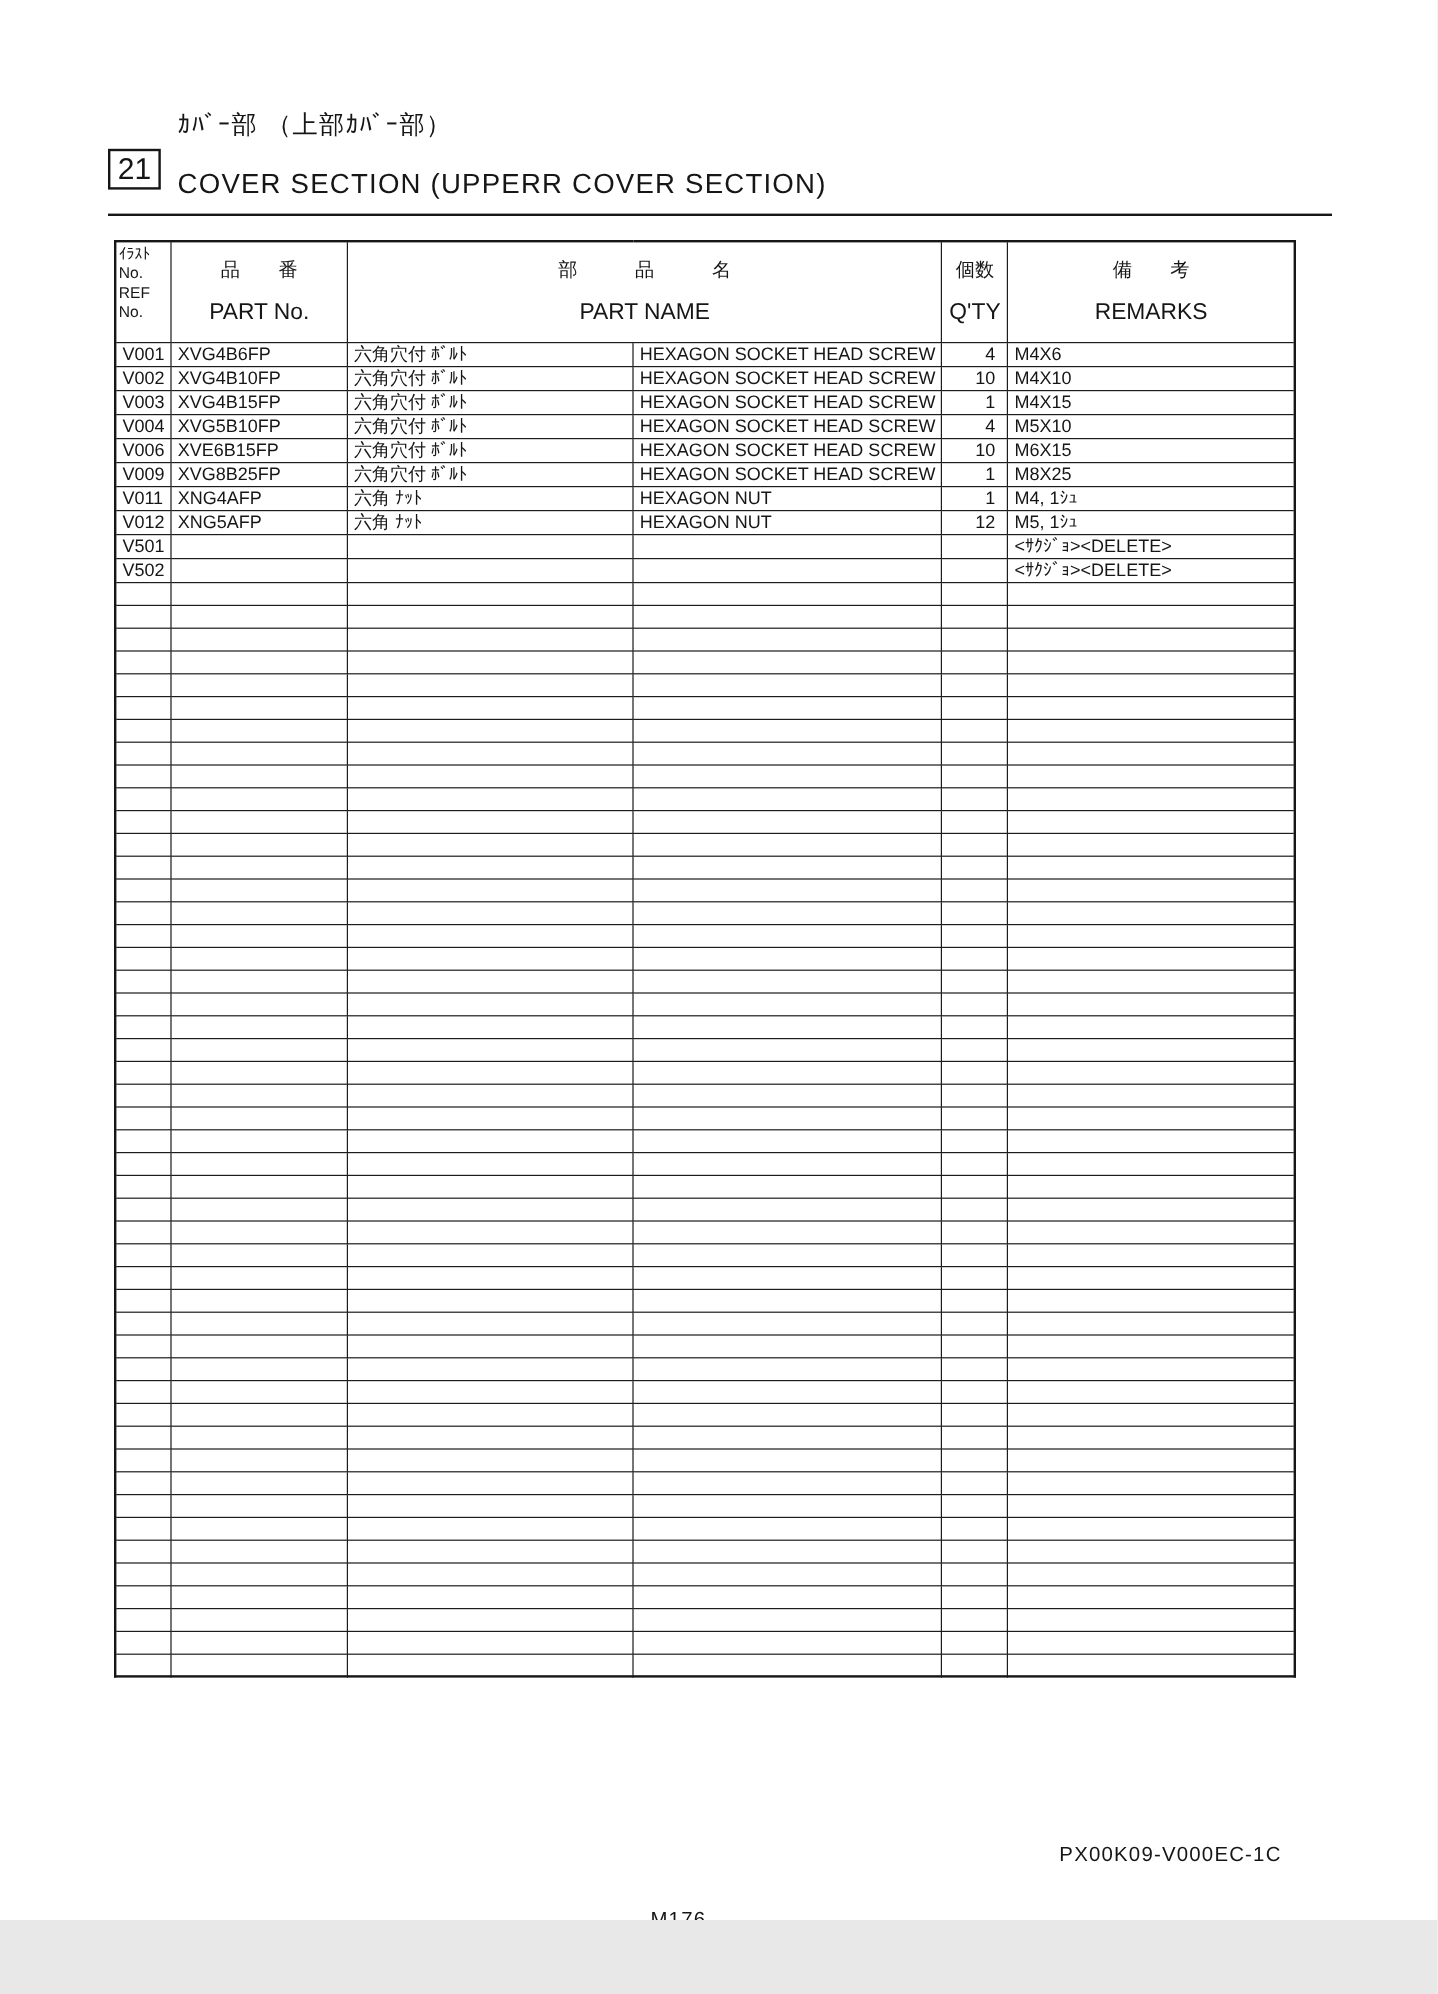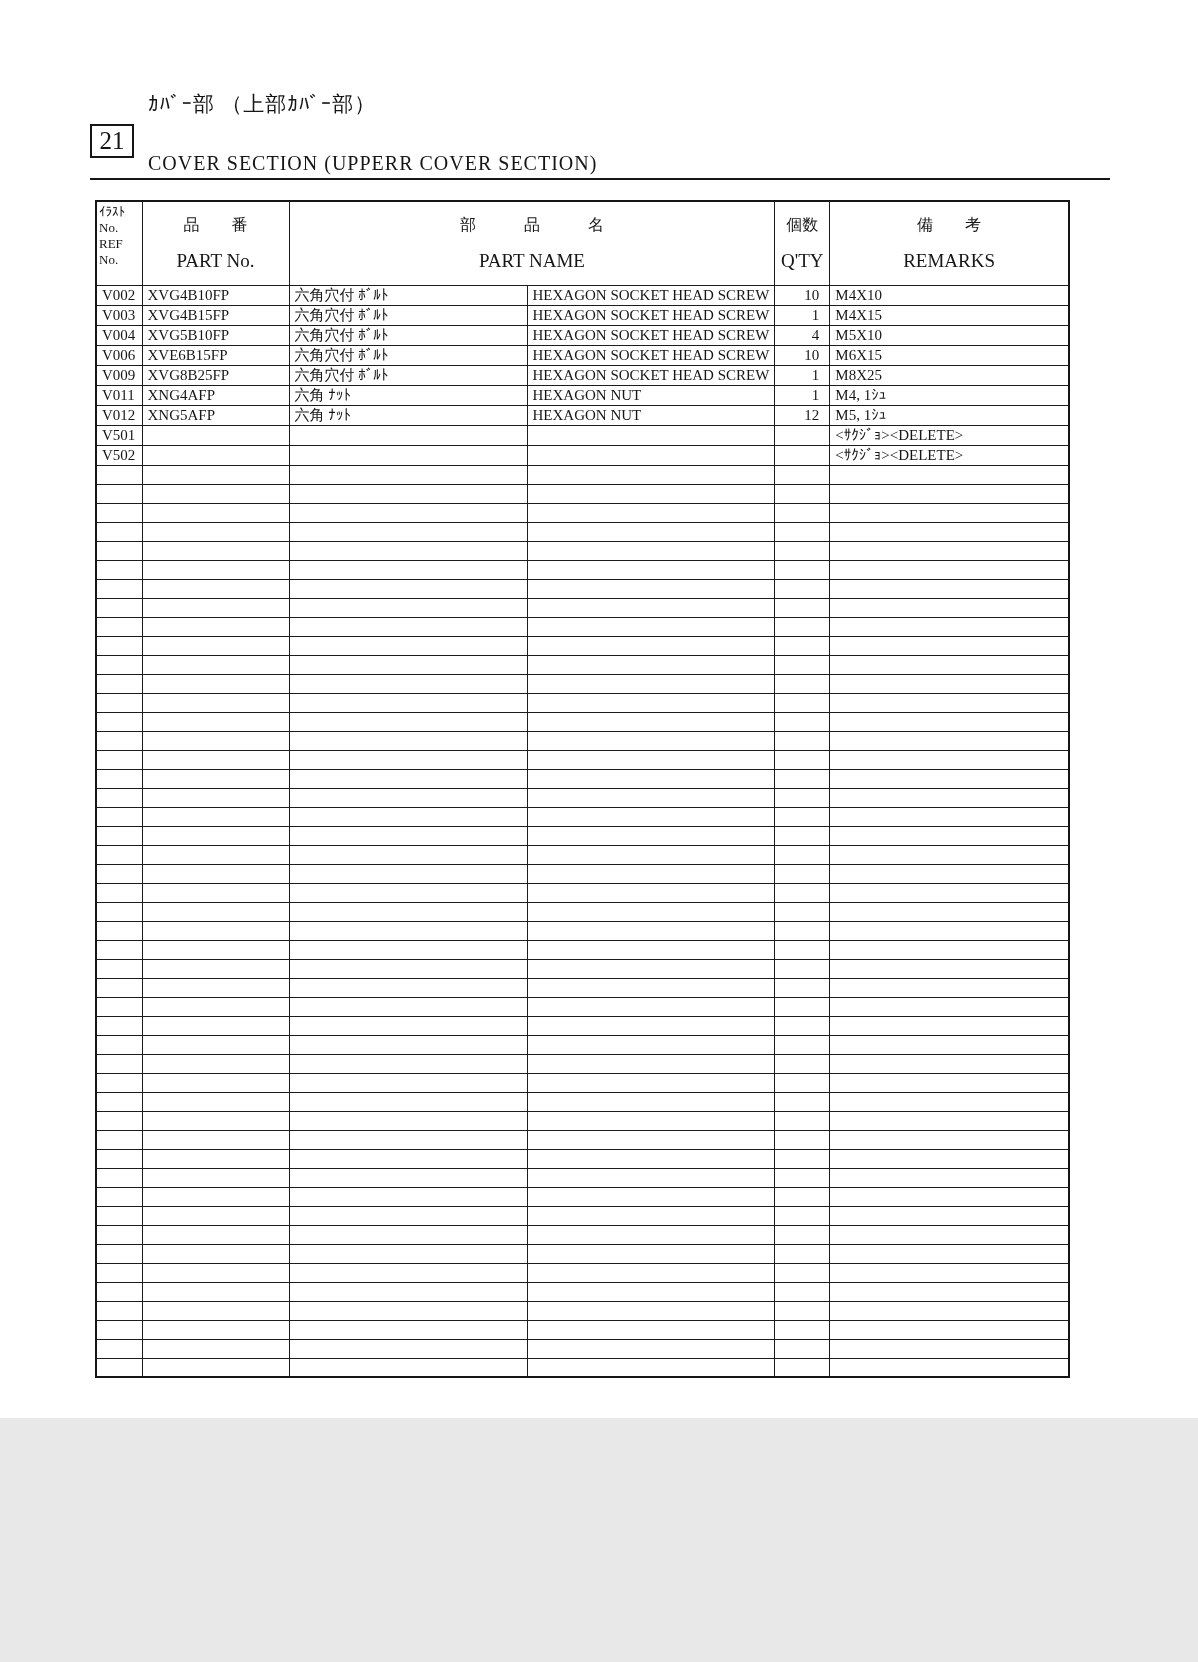--- a/index.html
+++ b/index.html
@@ -1,23 +1,23 @@
 <!DOCTYPE html>
 <html><head>
 <meta charset="utf-8">
 <style>
   * { margin: 0; padding: 0; box-sizing: border-box; }
   html, body { background: #e8e8e8; }
   .page {
     position: relative;
     width: 1198px;
-    height: 1418px;
+    height: 1600px;
     margin: 0 auto;
     background: #ffffff;
-    font-family: Liberation Serif, serif;
+    font-family: Liberation Sans, sans-serif;
     color: #161616;
     overflow: hidden;
   }
   .doc-title-jp {
     position: absolute;
     left: 148px;
     top: 90px;
     font-size: 21px;
     letter-spacing: 1px;
     white-space: nowrap;
@@ -31,24 +31,23 @@
     border: 2px solid #161616;
     display: flex;
     align-items: center;
     justify-content: center;
     font-size: 25px;
   }
   .section-title {
     position: absolute;
     left: 148px;
     top: 140px;
-    font-size: 20px;
+    font-size: 23px;
     letter-spacing: 1px;
     white-space: nowrap;
-    margin-top: 12px;
   }
   .title-divider {
     position: absolute;
     left: 90px;
     top: 178px;
     width: 1020px;
     height: 2px;
     background: #161616;
   }
   table.parts-table {
@@ -146,20 +145,28 @@
           <div class="h-sub-en">Q'TY</div>
         </th>
         <th>
           <div>備　　考</div>
           <div class="h-sub-en">REMARKS</div>
         </th>
       </tr>
     </thead>
     <tbody>
         <tr>
+          <td class="c-ref">V001</td>
+          <td class="c-pno">XVG4B6FP</td>
+          <td class="c-njp">六角穴付 ﾎﾞﾙﾄ</td>
+          <td class="c-nen">HEXAGON SOCKET HEAD SCREW</td>
+          <td class="c-qty">4</td>
+          <td class="c-rem">M4X6</td>
+        </tr>
+        <tr>
           <td class="c-ref">V002</td>
           <td class="c-pno">XVG4B10FP</td>
           <td class="c-njp">六角穴付 ﾎﾞﾙﾄ</td>
           <td class="c-nen">HEXAGON SOCKET HEAD SCREW</td>
           <td class="c-qty">10</td>
           <td class="c-rem">M4X10</td>
         </tr>
         <tr>
           <td class="c-ref">V003</td>
           <td class="c-pno">XVG4B15FP</td>

